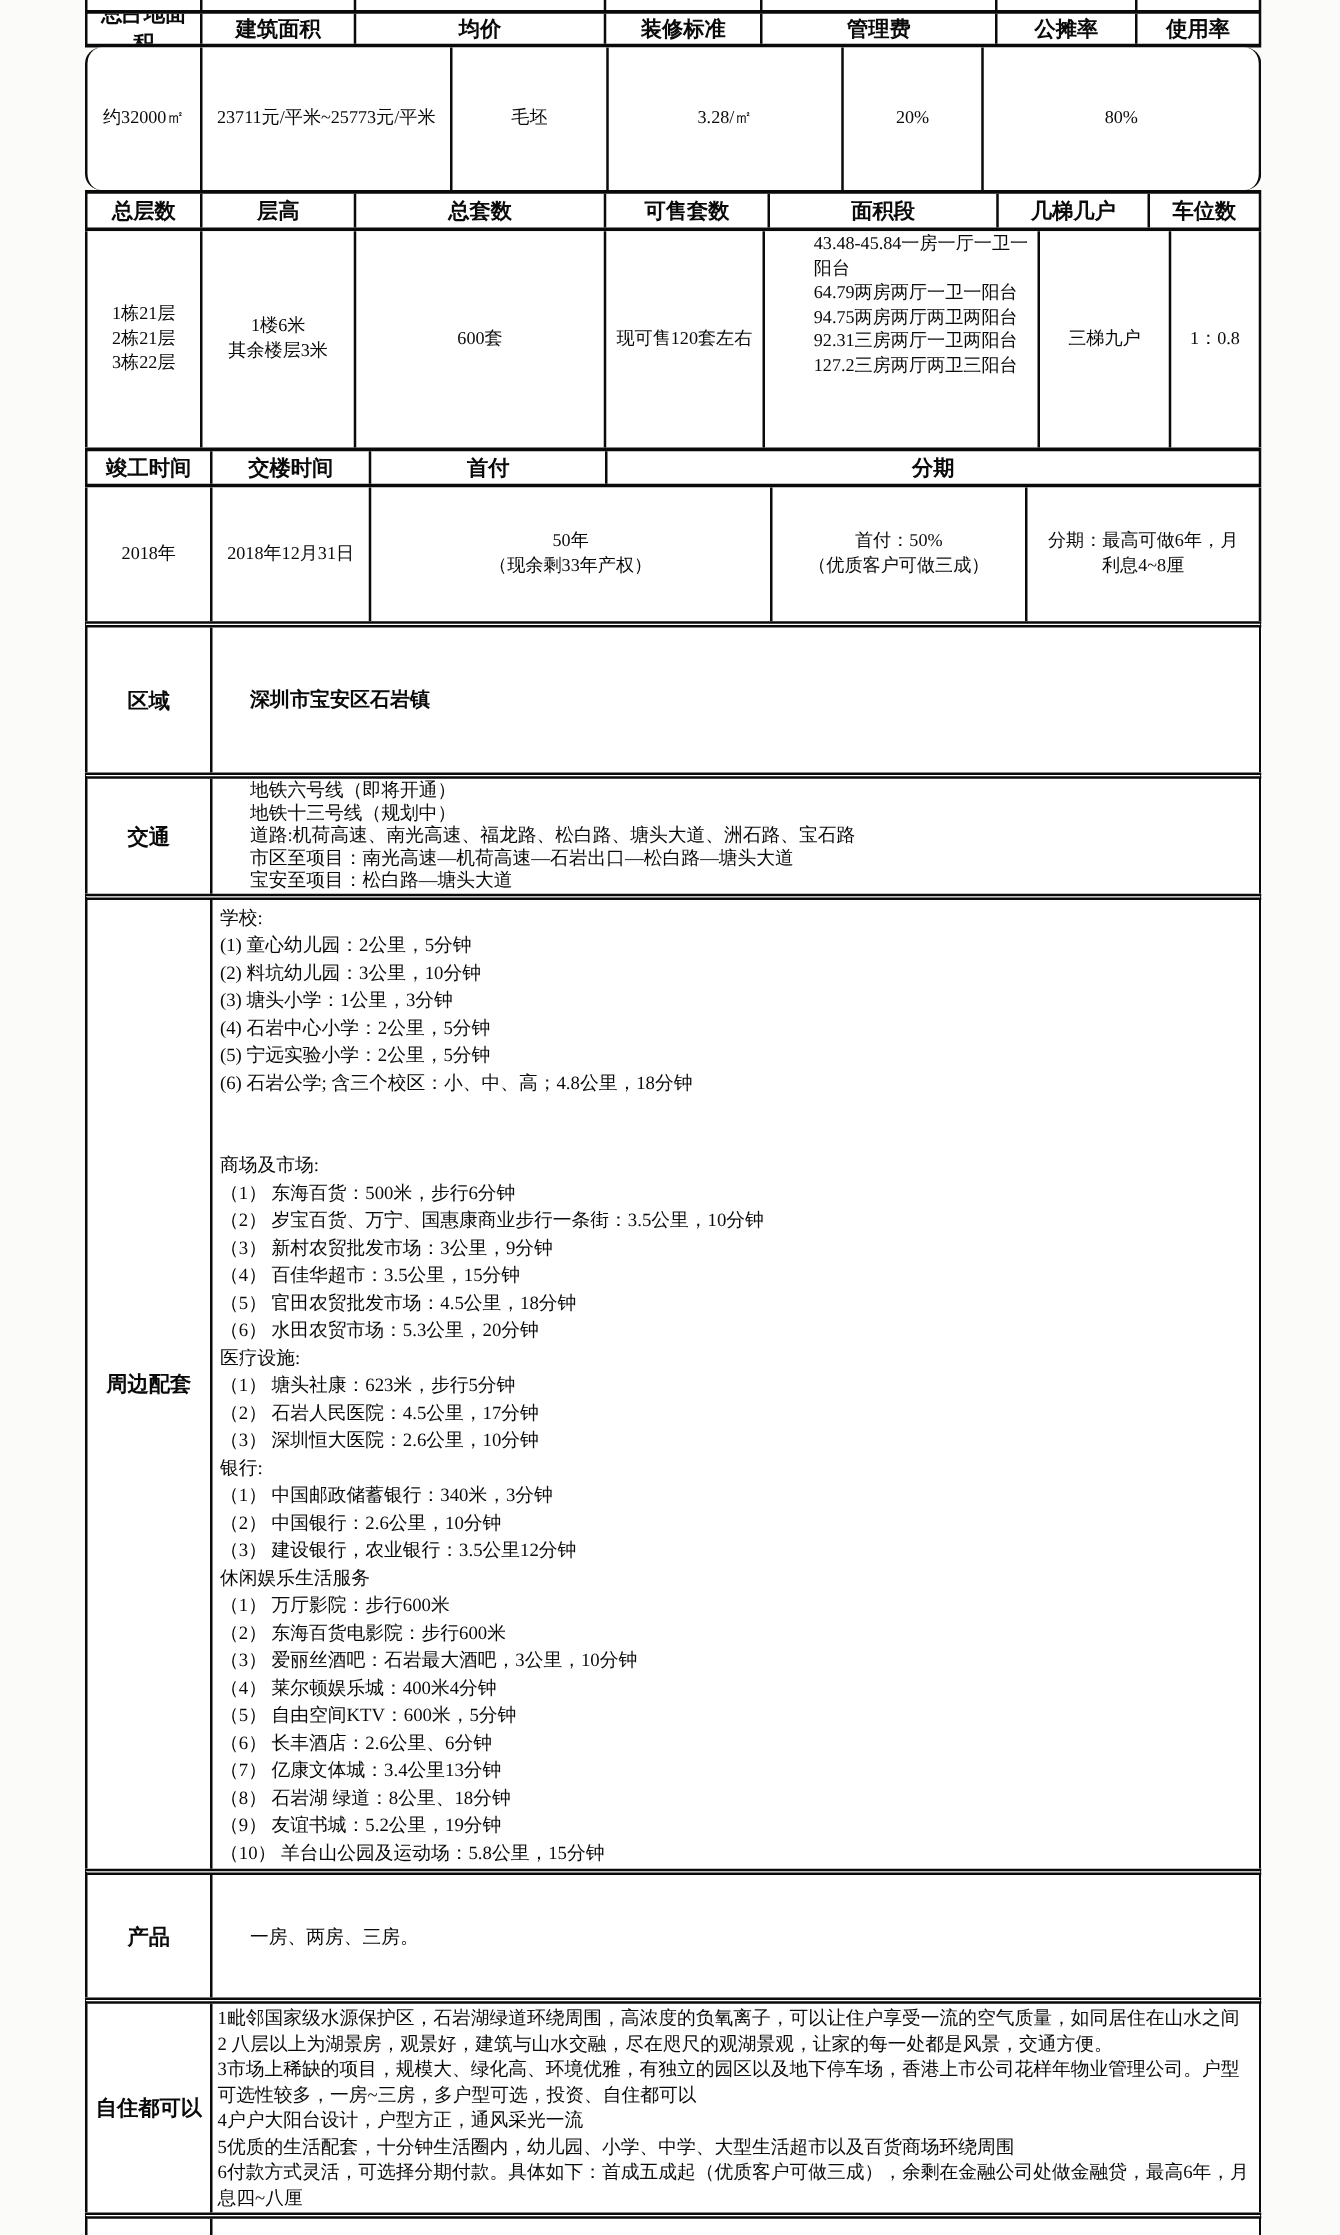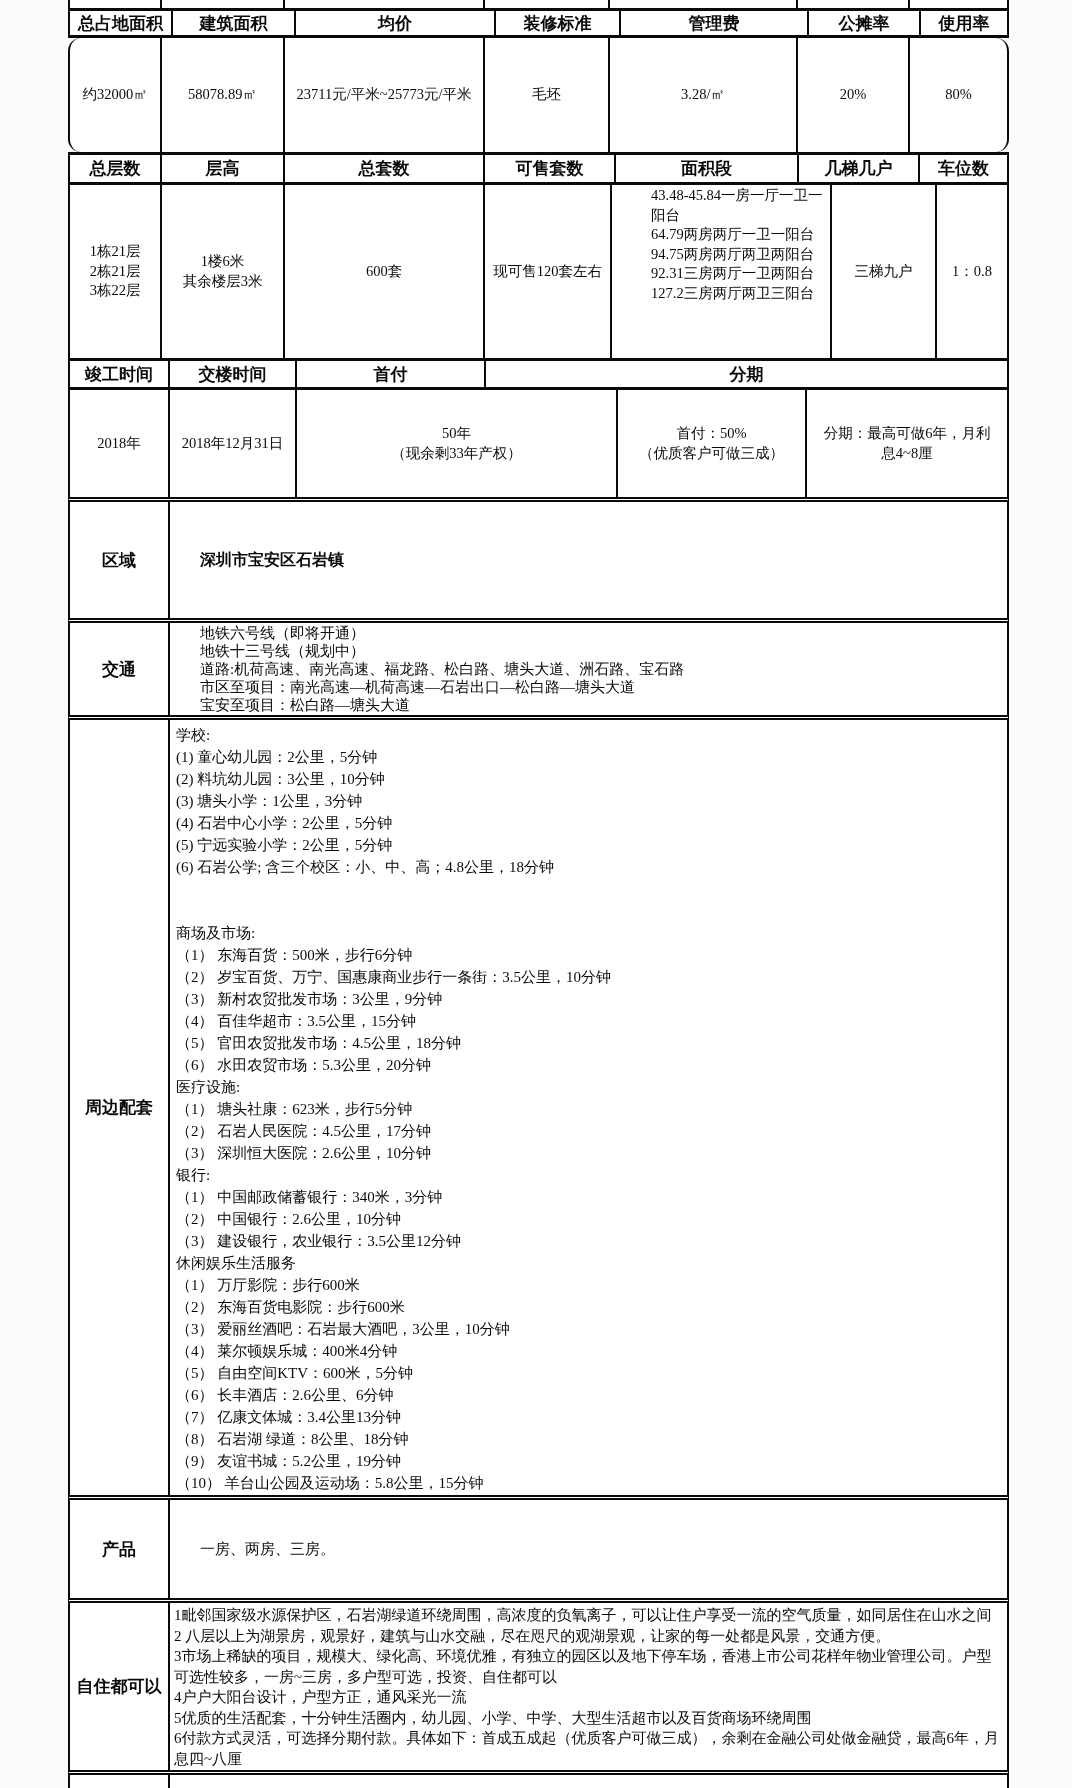--- a/index.html
+++ b/index.html
@@ -34,32 +34,31 @@
     <div style="width:92px;"></div>
       <div style="width:123px;"></div>
       <div style="width:200px;"></div>
     <div style="width:125px;"></div>
       <div style="width:188px;"></div>
       <div style="width:112px;"></div>
     <div style="flex:1;"></div>
   </div>
 
   <div class="row hrow" style="height:30px;">
-    <div class="cell hdr" style="width:103px;">总占地面积</div>
+    <div class="cell hdr" style="width:92px;">总占地面积</div>
     <div class="cell hdr" style="width:123px;">建筑面积</div>
     <div class="cell hdr" style="width:200px;">均价</div>
     <div class="cell hdr" style="width:125px;">装修标准</div>
     <div class="cell hdr" style="width:188px;">管理费</div>
     <div class="cell hdr" style="width:112px;">公摊率</div>
     <div class="cell hdr" style="flex:1;">使用率</div>
   </div>
 
   <div class="row vrow" style="height:114px;border-radius:13px;">
     <div class="cell" style="width:92px;">约32000㎡</div>
-    <div class="cell" style="width:123px;">58078.89㎡</div>
     <div class="cell price" style="width:200px;">23711元/平米~25773元/平米</div>
     <div class="cell" style="width:125px;">毛坯</div>
     <div class="cell" style="width:188px;">3.28/㎡</div>
     <div class="cell" style="width:112px;">20%</div>
     <div class="cell" style="flex:1;">80%</div>
   </div>
 
   <div class="row hrow" style="height:33px;">
     <div class="cell hdr" style="width:92px;">总层数</div>
     <div class="cell hdr" style="width:123px;">层高</div>
@@ -92,21 +91,21 @@
     <div class="cell hdr" style="width:127px;">交楼时间</div>
     <div class="cell hdr" style="width:189px;">首付</div>
     <div class="cell hdr" style="flex:1;">分期</div>
   </div>
 
   <div class="row vrow" style="height:107px;">
     <div class="cell" style="width:100px;">2018年</div>
     <div class="cell" style="width:127px;">2018年12月31日</div>
     <div class="cell ml" style="width:321px;">50年
 （现余剩33年产权）</div>
-    <div class="cell ml" style="width:189px;">首付：50%
+    <div class="cell ml" style="width:204px;">首付：50%
 （优质客户可做三成）</div>
     <div class="cell ml" style="flex:1; padding:2px 16px;">分期：最高可做6年，月利息4~8厘</div>
   </div>
 
   <div class="row sep" style="height:121px;">
     <div class="cell labelcell" style="width:100px;">区域</div>
     <div class="cell leftal content" style="flex:1; font-weight:bold; font-size:16px;">深圳市宝安区石岩镇</div>
   </div>
 
   <div class="row sep" style="height:97px;">

